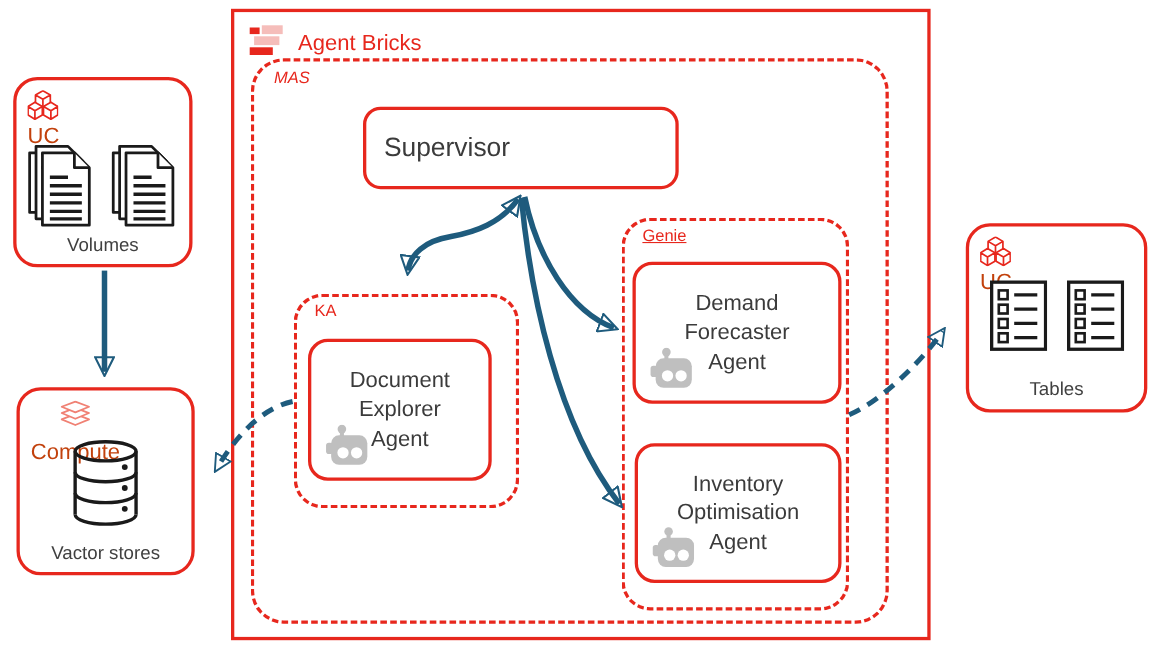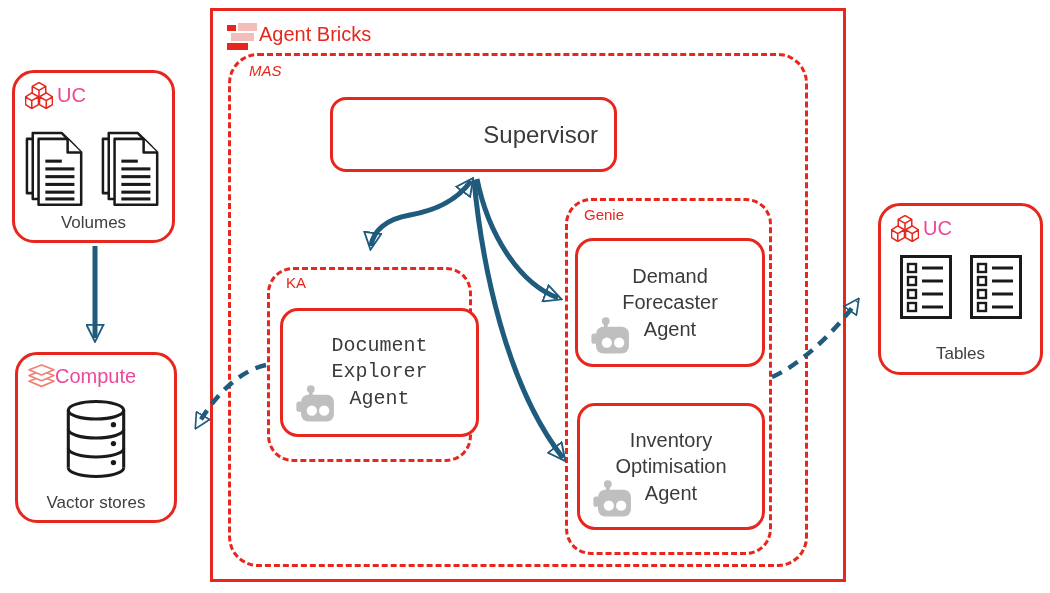--- a/index.html
+++ b/index.html
@@ -4,30 +4,30 @@
 <style>
   html,body{margin:0;padding:0;background:#fff;}
   .canvas{
     position:relative; width:1050px; height:593px; background:#fff;
     font-family:"Liberation Sans","DejaVu Sans",sans-serif; overflow:hidden;
   }
   
   .rbox{position:absolute; border:3.5px solid #E7271D; border-radius:22px; background:#fff; box-sizing:border-box;}
   .dashed-box{position:absolute; border:3.5px dashed #E7271D; border-radius:26px; background:transparent; box-sizing:border-box;}
   .agent-box{position:absolute; border:3.5px solid #E7271D; border-radius:18px; background:#fff; box-sizing:border-box;
-             display:flex; align-items:center; justify-content:flex-end; text-align:center;
+             display:flex; align-items:center; justify-content:flex-start; text-align:center;
              color:#3B3B3B; font-size:20px; line-height:1.32; padding:0 16px;}
   .zone-label{position:absolute; top:6px; left:18px; color:#E7271D; font-size:15px;}
   .box-header{position:absolute; top:9px; left:10px; display:flex; align-items:center; gap:4px;
-              color:#ec4899; font-size:20px;}
+              color:#c2410c; font-size:20px;flex-direction:column;}
   .caption{position:absolute; left:0; right:0; text-align:center; color:#404040; font-size:17px;}
   
   .agent-bricks{position:absolute; left:210px; top:8px; width:636px; height:574px;
                 border:3.5px solid #E7271D; background:#fff; box-sizing:border-box;}
-  .ab-header{position:absolute; top:12px; left:14px; display:flex; align-items:flex-start; gap:0;
+  .ab-header{position:absolute; top:12px; left:14px; display:flex; align-items:flex-end; gap:12px;
              color:#E7271D; font-size:20px;}
   
   .bricks{position:relative; width:32px; height:28px;}
   .brick{position:absolute;}
   .brick.dark{background:#E7271D;}
   .brick.pink{background:#F5BDBA;}
   
   .icon-row{position:absolute; left:0; right:0; display:flex; justify-content:center; align-items:flex-end;}
   
   .robot{position:absolute; left:12px; bottom:4px;}
@@ -58,36 +58,36 @@
     <span class="zone-label">MAS</span>
   </div>
 
   <div class="agent-box" style="left:330px;top:97px;width:287px;height:75px;border-radius:16px;font-size:24px;">
     <span>Supervisor</span>
   </div>
 
   <div class="dashed-box" style="left:267px;top:267px;width:205px;height:195px;">
     <span class="zone-label" style="top:4px;left:16px;">KA</span>
   </div>
-  <div class="agent-box" style="left:280px;top:308px;width:199px;height:129px;font-family:Liberation Mono, monospace;">
+  <div class="agent-box" style="left:280px;top:308px;width:167px;height:129px;">
     <span>Document Explorer Agent</span>
     <span class="robot">
       <svg width="46" height="37" viewBox="0 0 44 36">
         <circle cx="15" cy="4" r="3.8" fill="#BFBFBF"></circle>
         <rect x="13.2" y="5.5" width="3.6" height="5" fill="#BFBFBF"></rect>
         <rect x="1" y="16" width="6" height="10" rx="2.5" fill="#BFBFBF"></rect>
         <rect x="5.5" y="9.5" width="32" height="26" rx="7" fill="#BFBFBF"></rect>
         <circle cx="16" cy="25" r="5" fill="#fff"></circle>
         <circle cx="28" cy="25" r="5" fill="#fff"></circle>
       </svg>
     </span>
   </div>
 
   <div class="dashed-box" style="left:565px;top:198px;width:207px;height:357px;">
-    <span class="zone-label" style="top:5px;left:16px;">Genie</span>
+    <span class="zone-label" style="top:5px;left:16px;text-decoration:underline;">Genie</span>
   </div>
   <div class="agent-box" style="left:577px;top:403px;width:188px;height:127px;">
     <span>Inventory Optimisation Agent</span>
     <span class="robot">
       <svg width="46" height="37" viewBox="0 0 44 36">
         <circle cx="15" cy="4" r="3.8" fill="#BFBFBF"></circle>
         <rect x="13.2" y="5.5" width="3.6" height="5" fill="#BFBFBF"></rect>
         <rect x="1" y="16" width="6" height="10" rx="2.5" fill="#BFBFBF"></rect>
         <rect x="5.5" y="9.5" width="32" height="26" rx="7" fill="#BFBFBF"></rect>
         <circle cx="16" cy="25" r="5" fill="#fff"></circle>
@@ -151,21 +151,21 @@
           <line x1="21" y1="61" x2="51" y2="61"></line>
           <line x1="21" y1="69" x2="51" y2="69"></line>
           <line x1="21" y1="76" x2="51" y2="76"></line>
         </g>
       </svg>
     </div>
     <div class="caption" style="bottom:7px;">Volumes</div>
   </div>
 
   <div class="rbox" style="left:15px;top:352px;width:162px;height:171px;">
-    <div class="box-header" style="gap:0;">
+    <div class="box-header" style="gap:12px;">
       <svg width="27" height="24" viewBox="0 0 26 23">
         <g stroke="#F08174" stroke-width="1.6" fill="#fff" stroke-linejoin="round">
           <path d="M13,12 L25,16.5 L13,21.5 L1,16.5 Z"></path>
           <path d="M13,6.5 L25,11 L13,16 L1,11 Z"></path>
           <path d="M13,1 L25,5.5 L13,10.5 L1,5.5 Z"></path>
         </g>
       </svg>
       <span>Compute</span>
     </div>
     <div class="icon-row" style="top:44px;">

